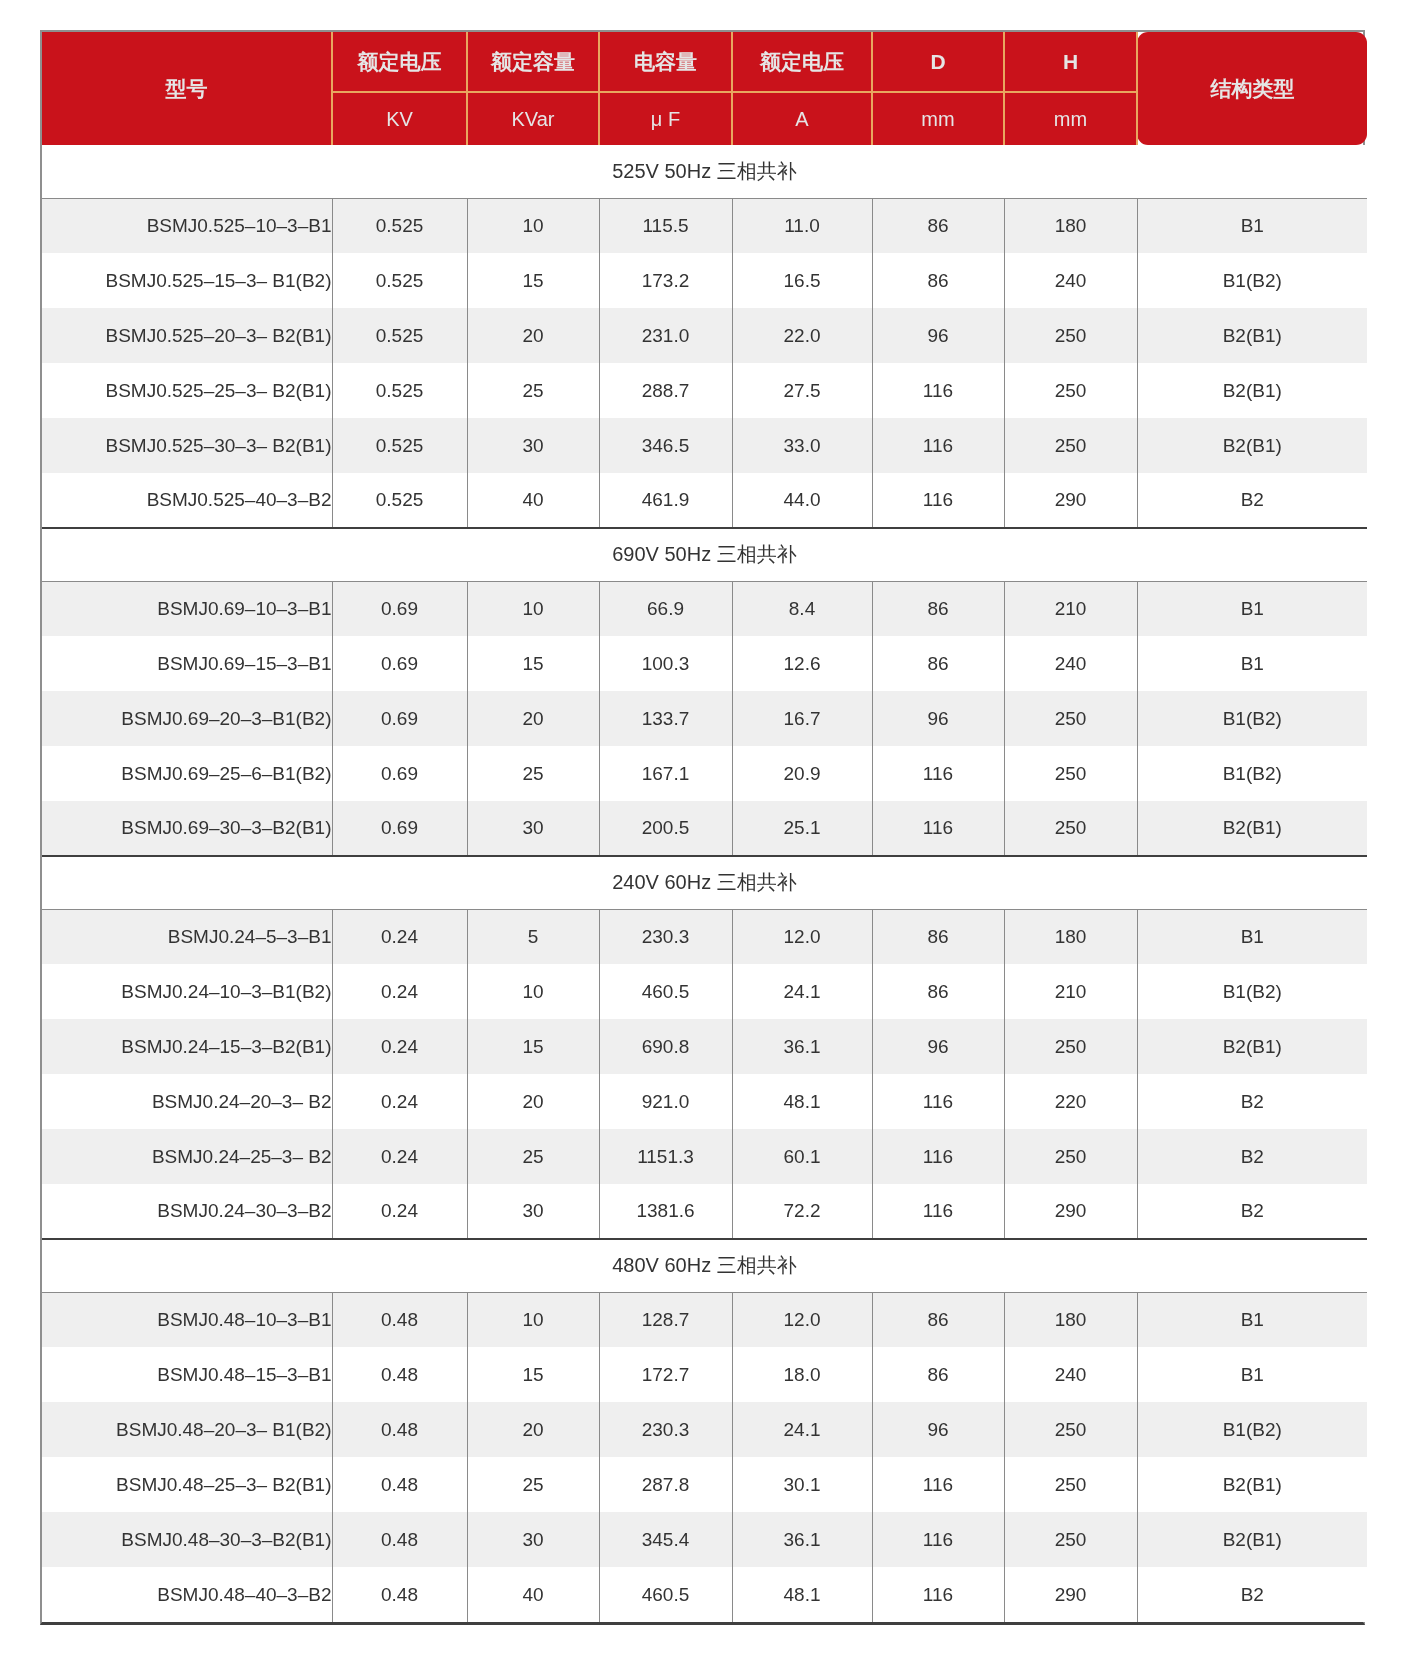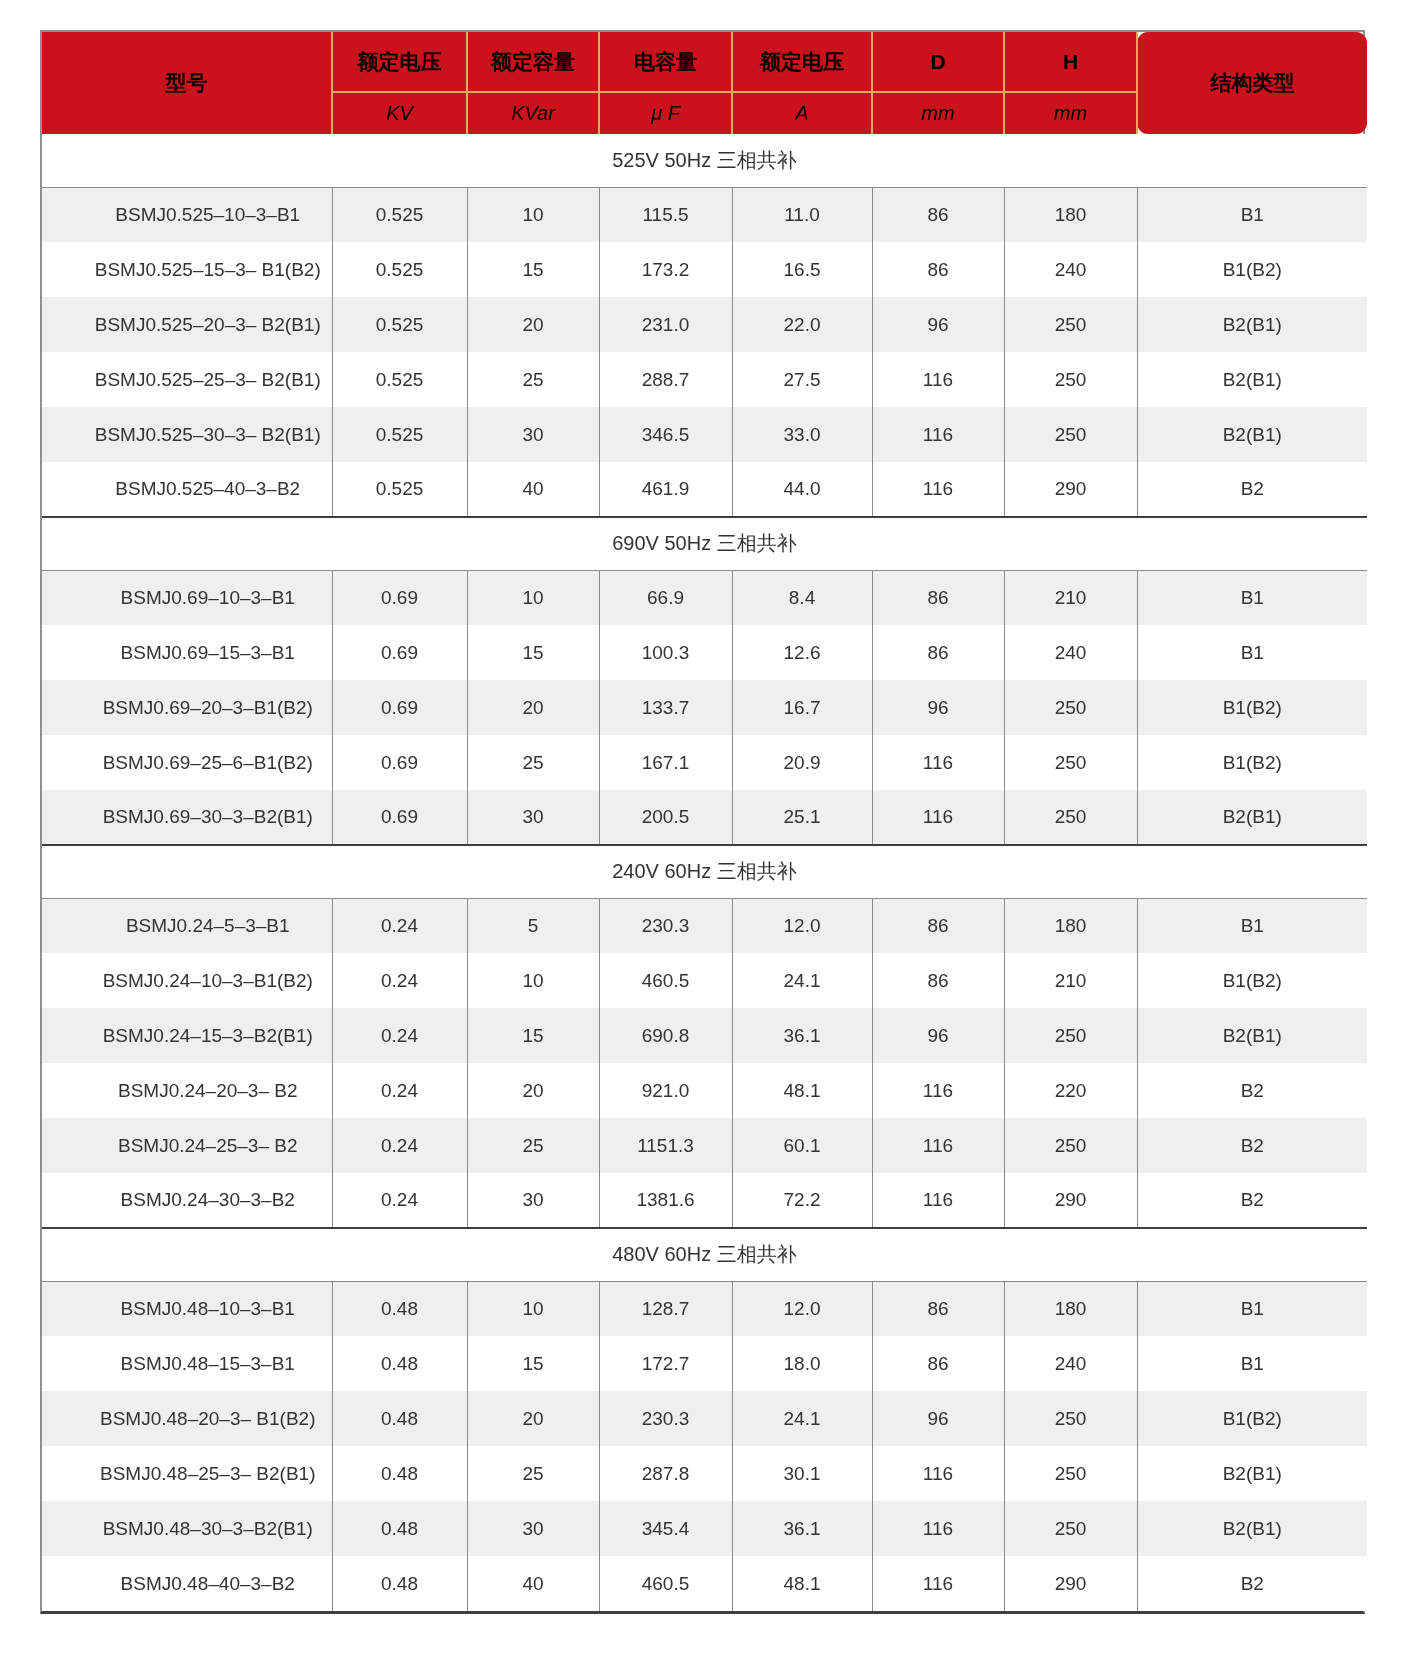--- a/index.html
+++ b/index.html
@@ -23,50 +23,49 @@
     border-bottom:3px solid var(--section-line);
   }
   table{
     width:100%;
     border-collapse:collapse;
     table-layout:fixed;
   }
   
   thead th{
     background:var(--header-bg);
-    color:#000000;
+    color:#e5e5e5;
     font-size:21px;
     font-weight:bold;
     text-align:center;
     vertical-align:middle;
     border-right:2px solid var(--header-border);
     padding:0;
   }
   thead tr.top-row th{height:60px;}
   thead tr.top-row th.span2{height:auto;}
   thead tr.top-row th.mid{border-bottom:2px solid var(--header-border);}
   thead tr.units-row th{
-    height:42px;
+    height:53px;
     font-weight:normal;
     font-size:20px;
-    font-style:italic;
   }
   thead th.last{border-right:none;border-radius:11px;}
   
   tbody td{
     height:55px;
     font-size:19px;
     text-align:center;
     vertical-align:middle;
     border-right:1px solid var(--grid);
     padding:0;
     background:#ffffff;
   }
   tbody td:last-child{border-right:none;}
-  tbody td.model-cell{text-align:center;padding-left:42px;}
+  tbody td.model-cell{text-align:right;padding-left:42px;}
   tbody tr.stripe td{background:var(--stripe);}
   tbody tr.section-row td{
     border-top:2px solid var(--section-line);
     border-bottom:1px solid var(--grid);
     border-right:none;
     background:#ffffff;
     font-size:20px;
     height:53px;
     text-align:center;
     margin-top:12px;

